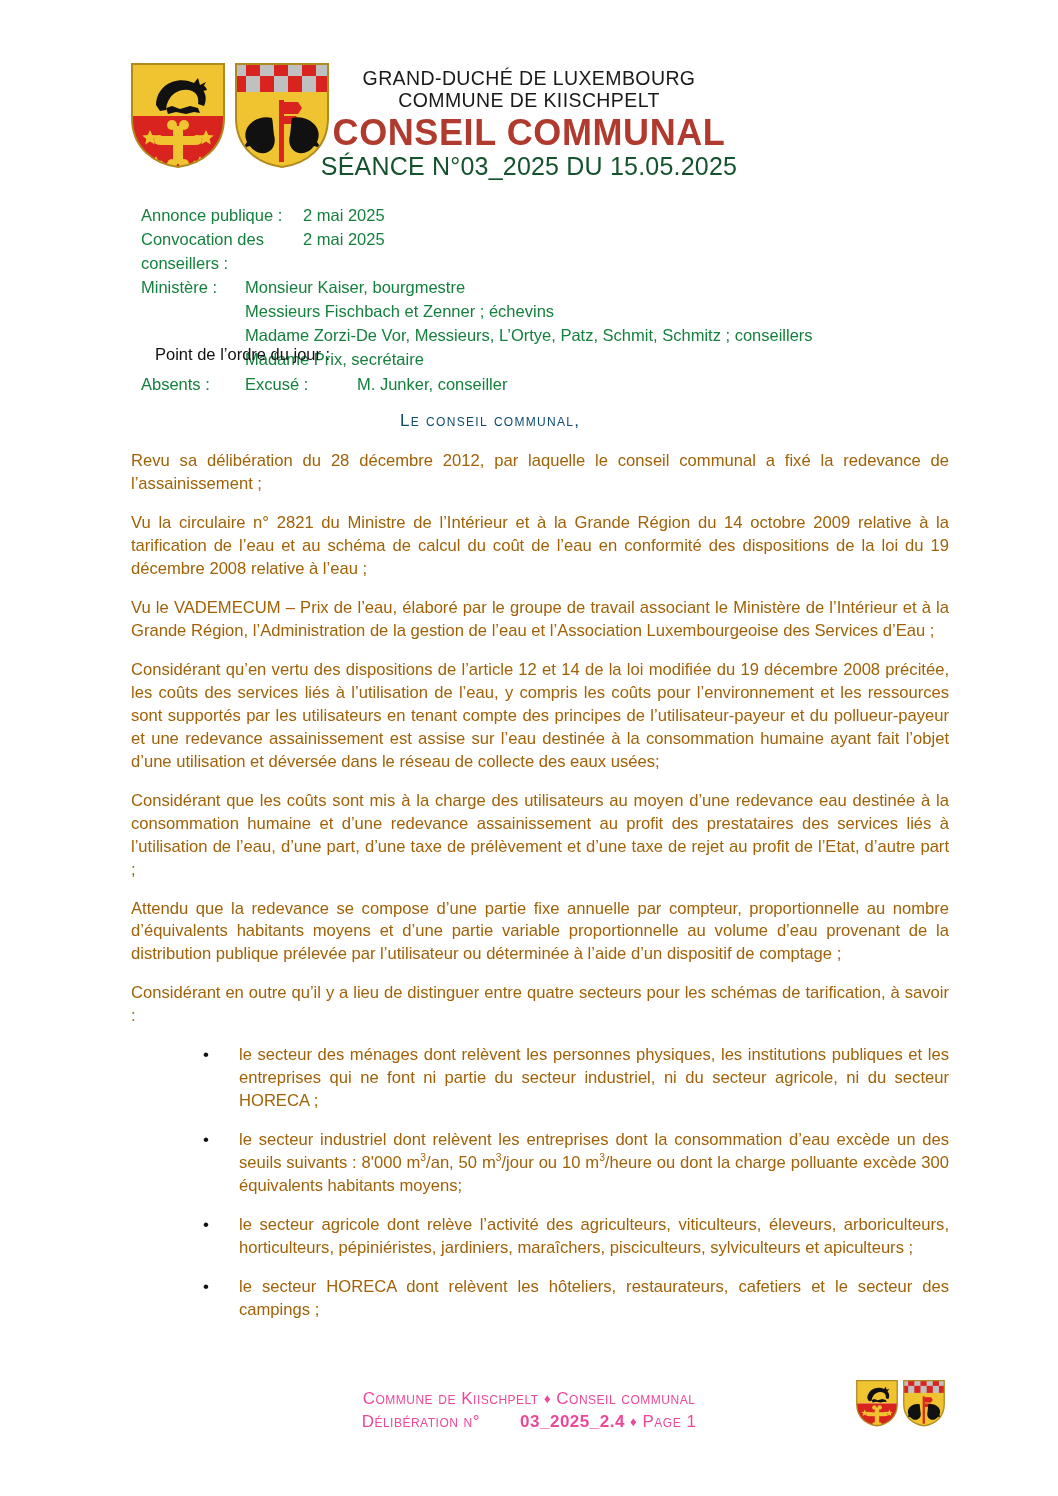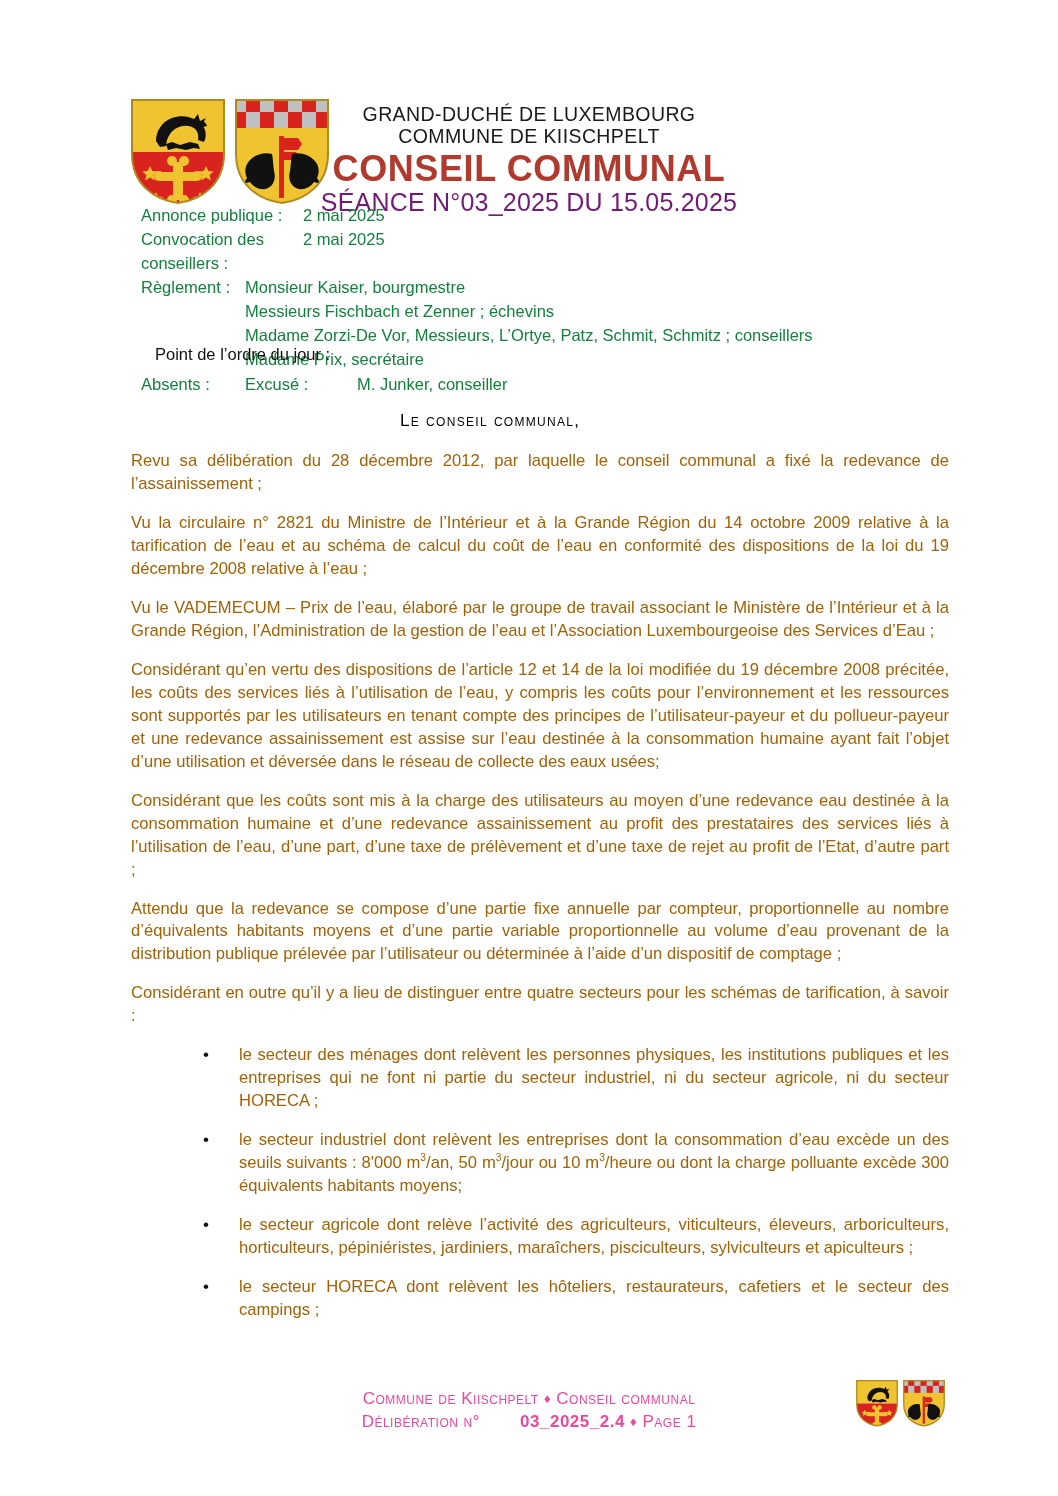--- a/index.html
+++ b/index.html
@@ -7,21 +7,21 @@
   .page{
     position:relative;
     width:1058px;height:1496px;
     background:#ffffff;
     overflow:hidden;
     box-sizing:border-box;
   }
 
   
   .header{
-    position:absolute;left:0;top:0;width:854px;height:190px;margin-top:36px;
+    position:absolute;left:0;top:0;width:854px;height:190px;
   }
   .crest-wrap{
     position:absolute;left:128px;top:60px;
     display:flex;gap:4px;
   }
   .shield{display:block;}
 
   .header-text{
     position:absolute;left:0;top:68px;width:1058px;
     text-align:center;
@@ -29,21 +29,21 @@
   }
   .hdr-line1,.hdr-line2{
     font-size:19.5px;letter-spacing:.4px;color:#1a1a1a;
     font-weight:400;
   }
   .hdr-title{
     font-size:36px;font-weight:700;color:#b03a2e;
     letter-spacing:.6px;margin-top:2px;line-height:1.06;
   }
   .hdr-sub{
-    font-size:25px;color:#701a75;letter-spacing:.2px;
+    font-size:25px;color:#14532d;letter-spacing:.2px;
     margin-top:1px;line-height:1.1;font-weight:400;
   }
 
   
   .meta{
     position:absolute;left:141px;top:203px;width:840px;
     font-size:16.5px;color:#15803d;line-height:1.46;
   }
   .meta-row{display:flex;}
   .meta-lbl{width:162px;flex:0 0 162px;}
@@ -61,21 +61,21 @@
   .item-title{
     position:absolute;left:131px;top:368px;width:836px;
     font-size:17.5px;font-weight:700;color:#000;
     text-align:justify;line-height:1.32;
     letter-spacing:-.05px;
   }
   .item-title::after{content:"";display:inline-block;width:100%;}
 
   .le-conseil{
     position:absolute;left:400px;top:411px;
-    font-size:17px;color:#000000;
+    font-size:17px;color:#0c4a6e;
     font-variant:small-caps;letter-spacing:1.3px;
   }
 
   
   .body{
     position:absolute;left:131px;top:450px;width:818px;
     font-size:16.6px;color:#a16207;
     text-align:justify;
     line-height:1.385;
   }
@@ -213,21 +213,21 @@
   <div class="meta">
     <div class="meta-row">
       <span class="meta-lbl">Annonce publique :</span>
       <span class="meta-val">2 mai 2025</span>
     </div>
     <div class="meta-row">
       <span class="meta-lbl">Convocation des conseillers :</span>
       <span class="meta-val">2 mai 2025</span>
     </div>
     <div class="meta-row">
-      <span class="meta-lbl narrow">Règlement :</span>
+      <span class="meta-lbl narrow">Ministère :</span>
       <span class="meta-val">Monsieur Kaiser, bourgmestre</span>
     </div>
     <div class="meta-row meta-indent">
       <span class="meta-val">Messieurs Fischbach et Zenner ; échevins</span>
     </div>
     <div class="meta-row meta-indent">
       <span class="meta-val">Madame Zorzi-De Vor, Messieurs, L’Ortye, Patz, Schmit, Schmitz ; conseillers</span>
     </div>
     <div class="meta-row meta-indent">
       <span class="meta-val">Madame Prix, secrétaire</span>

